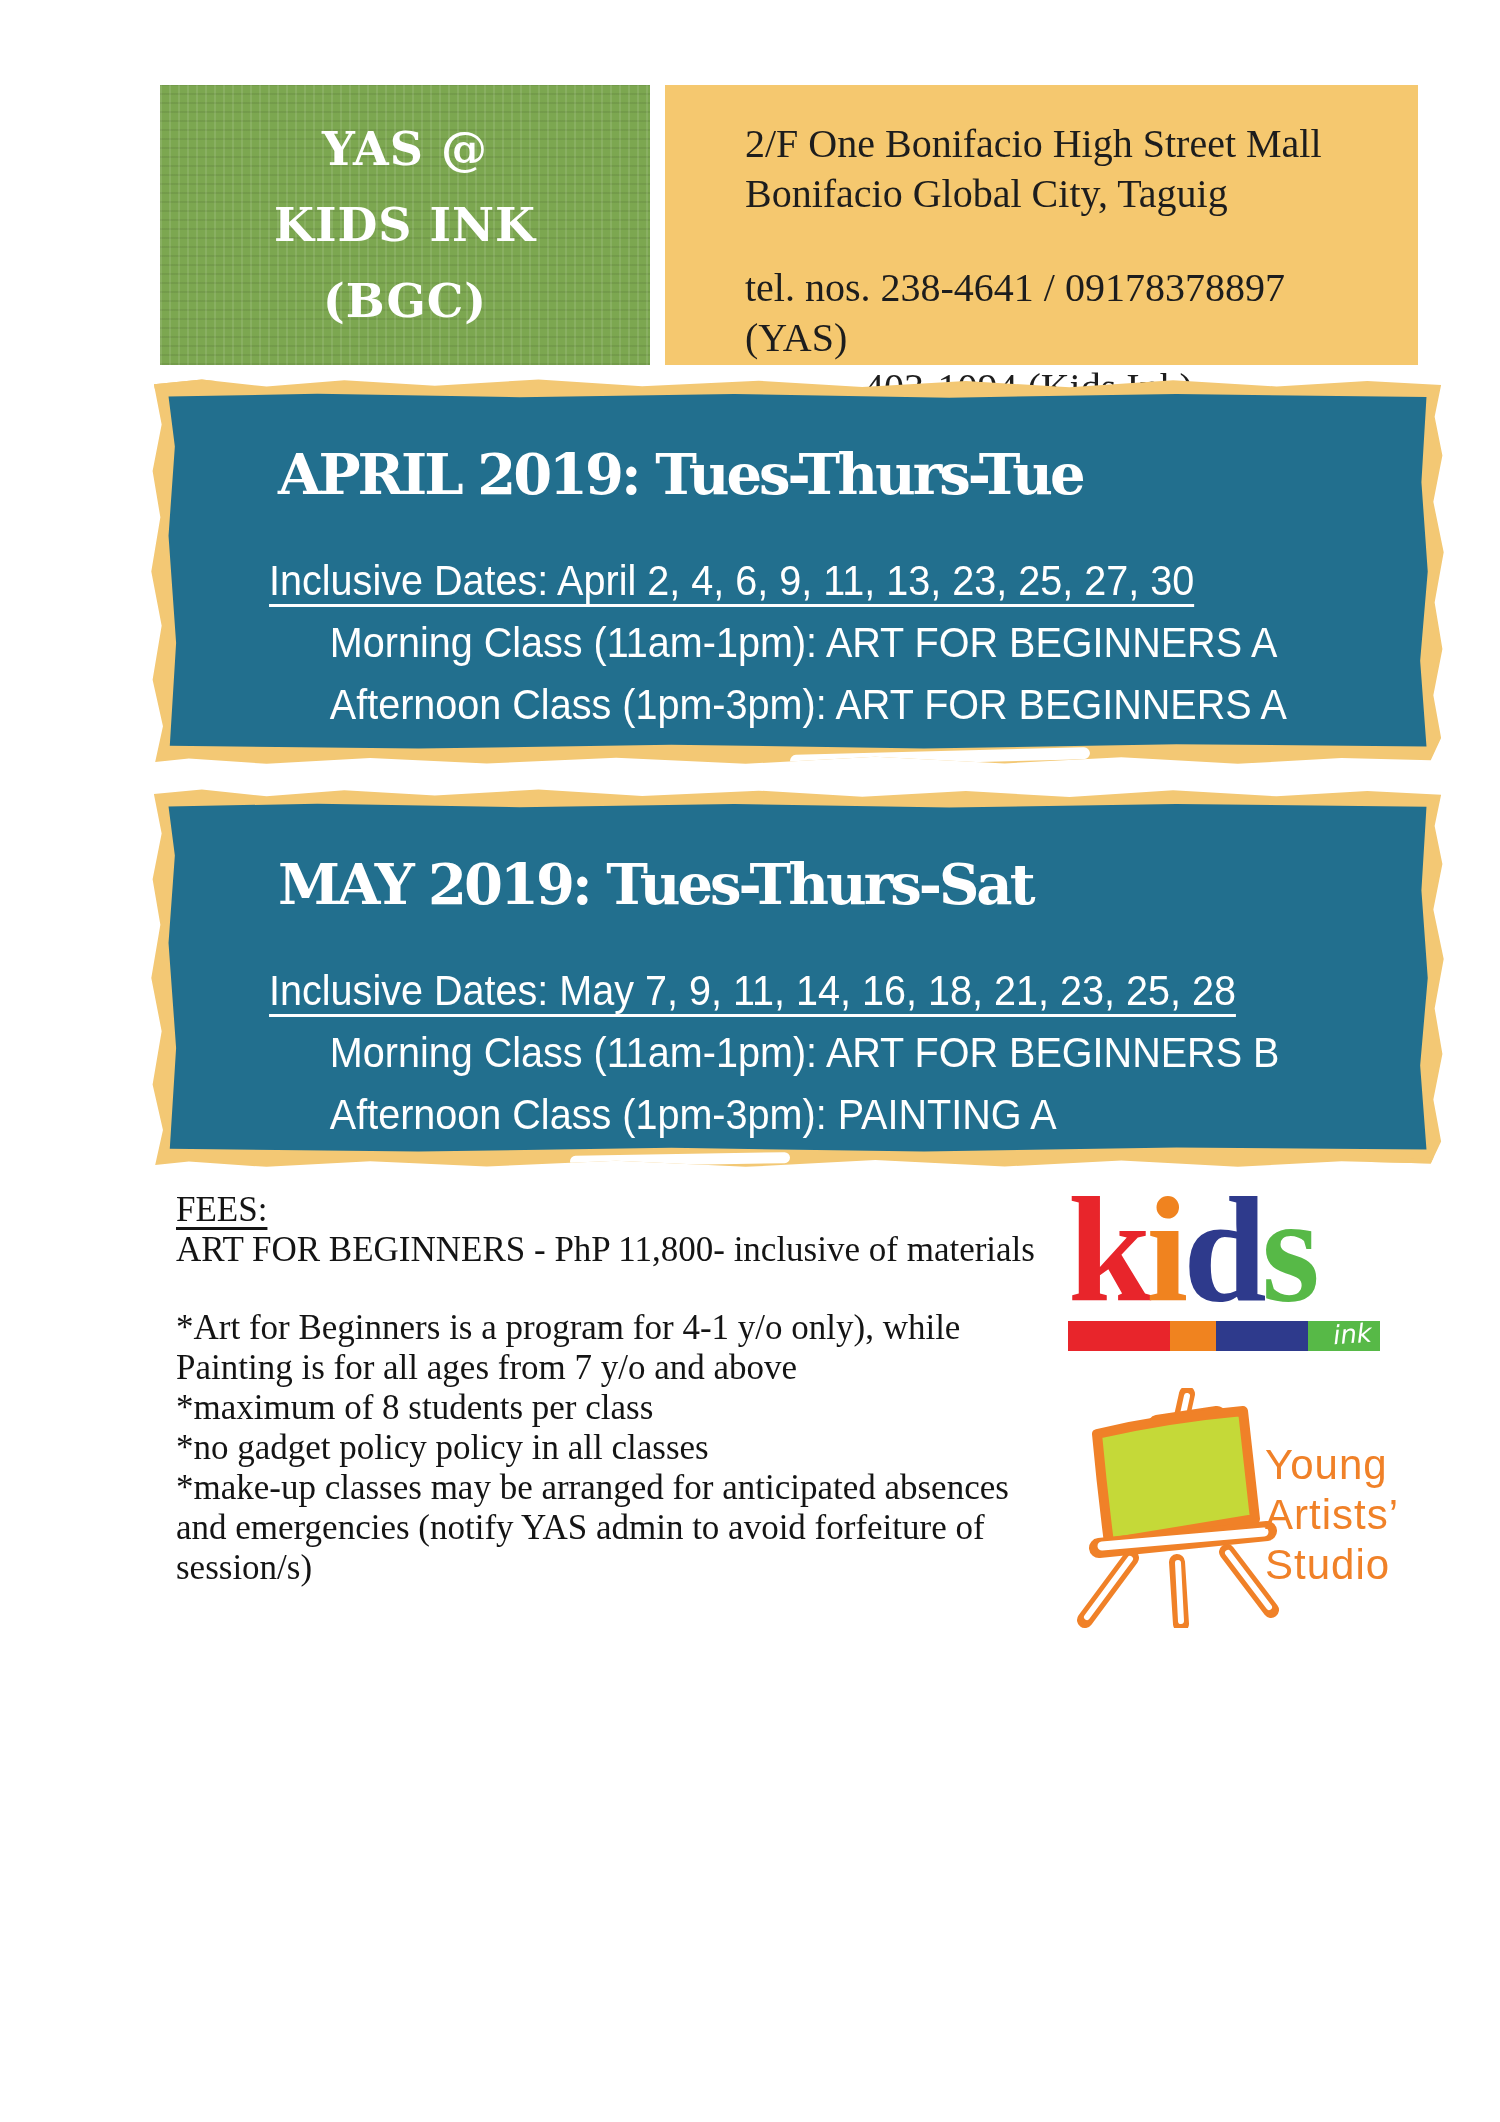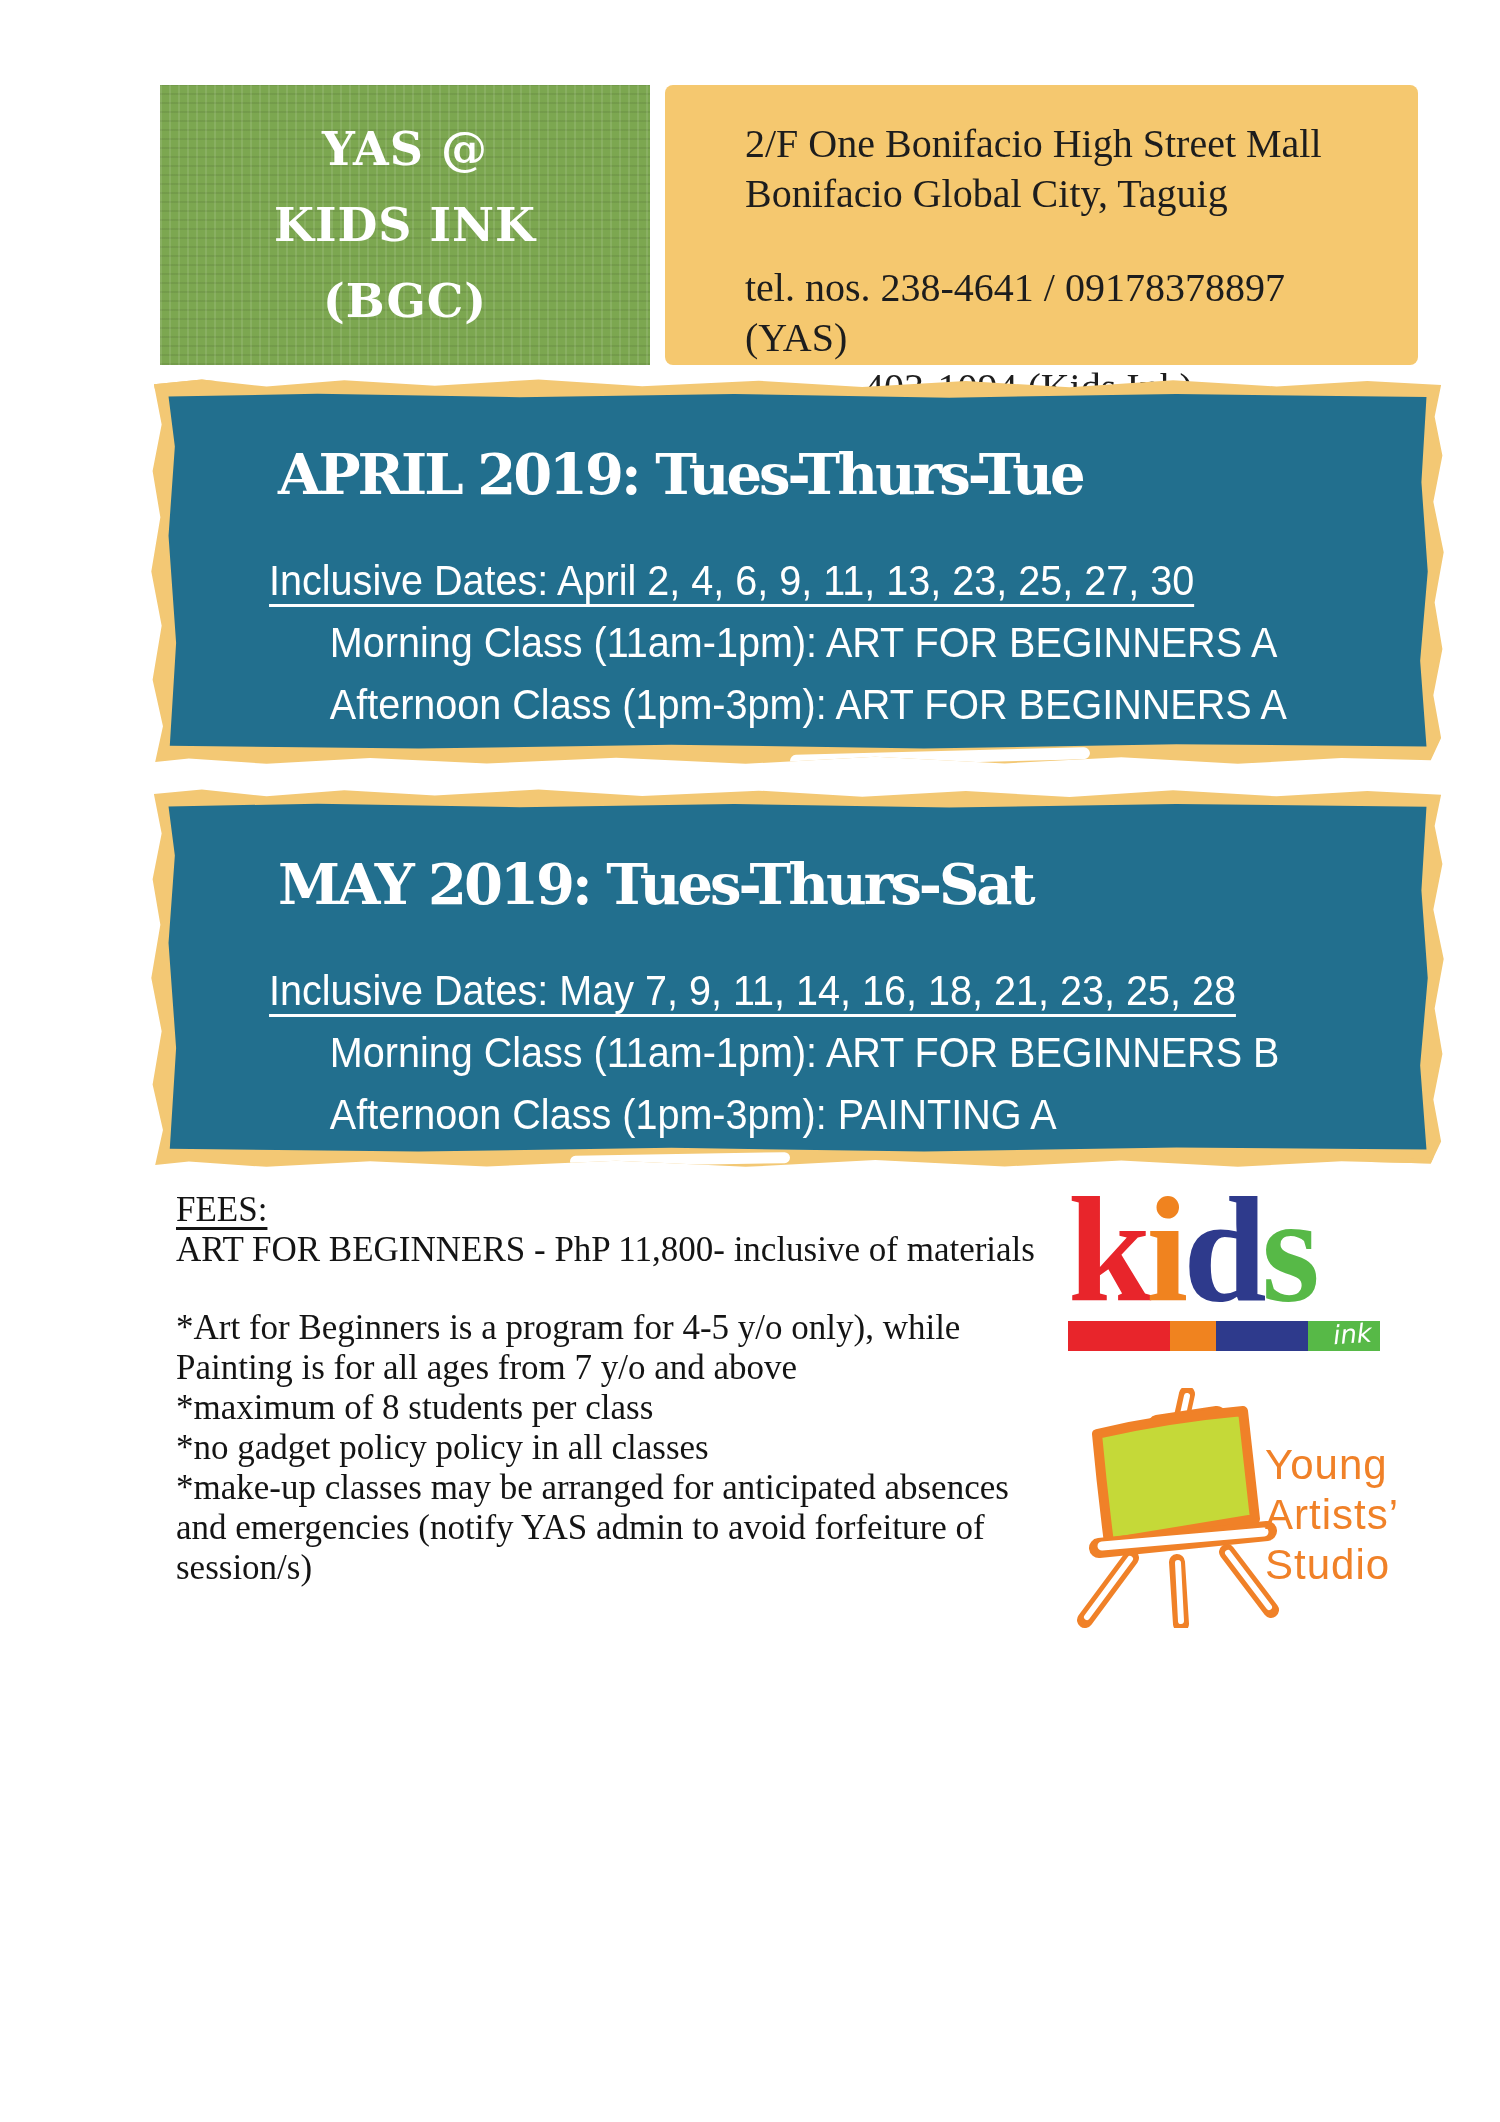--- a/index.html
+++ b/index.html
@@ -17,21 +17,21 @@
       repeating-linear-gradient(0deg, rgba(0,0,0,.07) 0 2px, rgba(0,0,0,0) 2px 9px),
       #7CA750;
     color:#ffffff; text-align:center; padding-top:26px;
     font-family:"DejaVu Serif", serif; font-weight:700;
     font-size:46px; line-height:76px; letter-spacing:1px;
   }
   .orange-card {
     position:absolute; left:665px; top:85px; width:753px; height:280px;
     background:#F5C86F; color:#1d1d1d;
     padding:34px 36px 0 80px;
-    font-size:40px; line-height:50px;border-radius:8px;
+    font-size:40px; line-height:50px;
   }
   .orange-card .tel-block { margin-top:44px; }
   .orange-card .tel-line2 { text-align:center; padding-right:70px; }
 
   
   .frame {
     position:absolute; left:150px; width:1295px; background:#F3C874;
     clip-path: polygon(0.3% 1.6%, 4% 0.4%, 9% 2.2%, 15% 0.6%, 22% 2%, 30% 0.4%,
       38% 2.1%, 47% 0.7%, 55% 2.3%, 63% 0.8%, 71% 2.4%, 79% 0.6%, 87% 2.2%,
       94% 0.8%, 99.7% 1.8%, 99.2% 10%, 99.8% 20%, 99.1% 32%, 99.9% 45%,
@@ -156,21 +156,21 @@
       </div>
     </div>
     <div class="streak streak-white-2"></div>
     <div class="streak streak-yellow-2"></div>
   </section>
 
   <div class="fees">
     <div class="line"><span class="fees-heading">FEES:</span></div>
     <div class="line">ART FOR BEGINNERS - PhP 11,800- inclusive of materials</div>
     <div class="notes">
-      <div class="line">*Art for Beginners is a program for 4-5 y/o only), while</div>
+      <div class="line">*Art for Beginners is a program for 4-1 y/o only), while</div>
       <div class="line">Painting is for all ages from 7 y/o and above</div>
       <div class="line">*maximum of 8 students per class</div>
       <div class="line">*no gadget policy policy in all classes</div>
       <div class="line">*make-up classes may be arranged for anticipated absences</div>
       <div class="line">and emergencies (notify YAS admin to avoid forfeiture of</div>
       <div class="line">session/s)</div>
     </div>
   </div>
 
   <div class="kids-logo">

